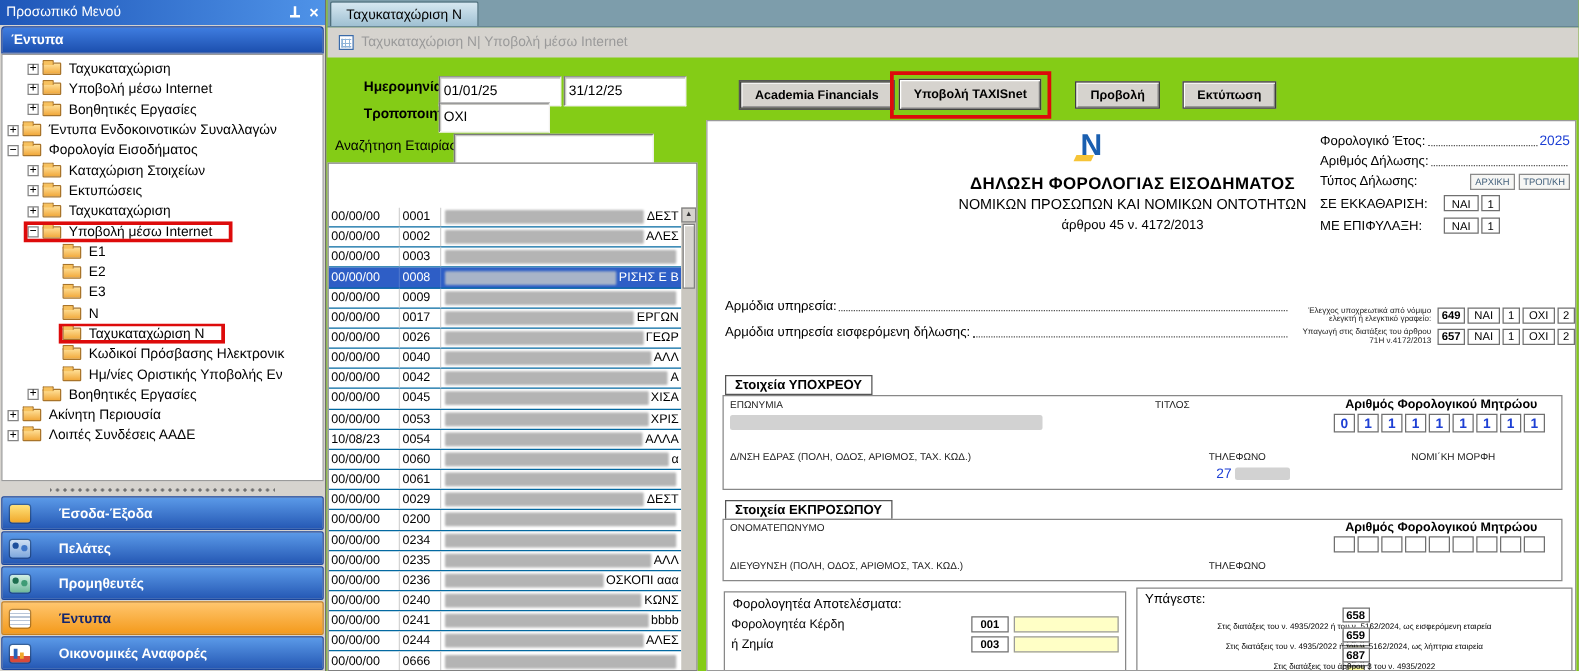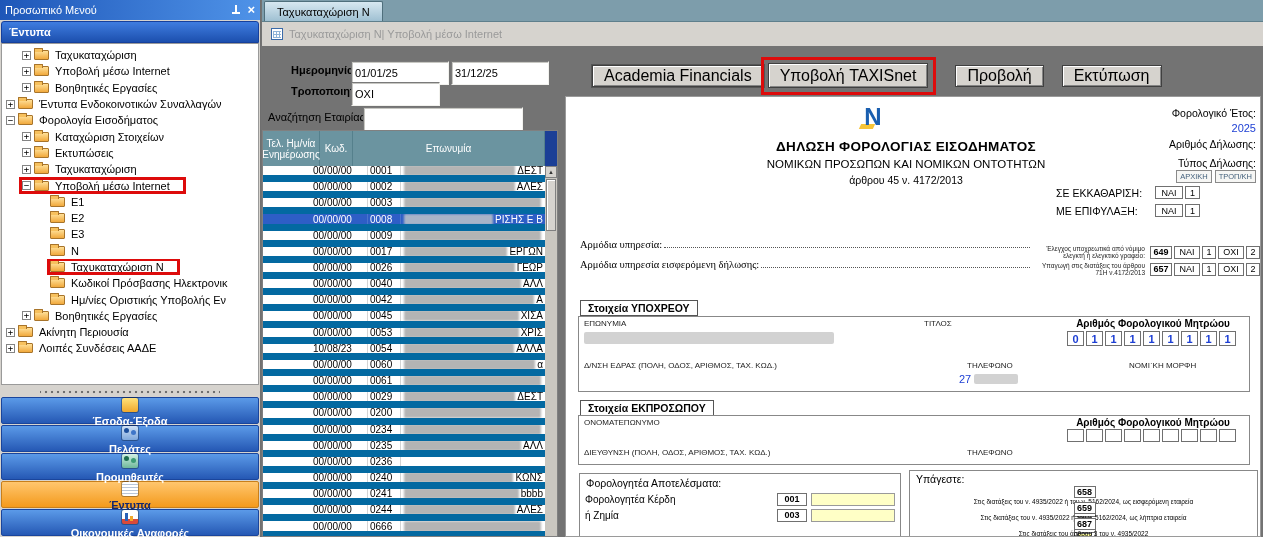--- a/index.html
+++ b/index.html
@@ -1,17 +1,17 @@
 <!DOCTYPE html>
 <html><head>
 <meta charset="utf-8">
 <style>
 *{box-sizing:border-box;margin:0;padding:0;}
 html,body{background:#9a9a9a;}
-.screen{position:relative;width:1263px;height:537px;background:#737373;overflow:hidden;
+.screen{position:relative;width:1263px;height:537px;background:#84cc16;overflow:hidden;
   font-family:"Liberation Sans","DejaVu Sans",sans-serif;font-size:11px;color:#000;}
 
 
 .sidebar{position:absolute;left:0;top:0;width:261px;height:537px;background:#d6d3ce;
   border-right:1px solid #6f6f6f;display:flex;flex-direction:column;}
 .sb-title{height:20px;flex:none;background:linear-gradient(90deg,#1e56b8,#4f93e8);color:#fff;
   display:flex;align-items:center;padding:0 5px;gap:6px;}
 .sb-title .t{flex:1;font-size:11px;}
 .pin{width:10px;height:11px;position:relative;}
 .pin::before{content:"";position:absolute;left:4px;top:0;width:2px;height:7px;background:#fff;}
@@ -31,21 +31,21 @@
 .fold::before{content:"";position:absolute;left:-1px;top:-3px;width:7px;height:3px;
   background:#f7c15e;border:1px solid #a8742a;border-bottom:0;border-radius:1px 1px 0 0;}
 .tlabel{padding:0 2px;font-size:11px;}
 .hlbox::after{content:"";position:absolute;top:-3px;bottom:-2px;left:-3px;right:-14px;
   border:3px solid #dd0b0b;pointer-events:none;z-index:5;}
 .splitter{height:12px;flex:none;background:radial-gradient(circle,#6f6f6f 1px,transparent 1.6px);
   background-size:6px 6px;background-repeat:repeat-x;background-position:center 4px;margin:0 40px;}
 .bm{flex:none;margin:0 1px;}
 .bm-item{height:27px;margin-bottom:1px;background:linear-gradient(#5b9ae8,#2558b4);
   border:1px solid #1a459c;border-radius:2px;color:#fff;font-weight:bold;display:flex;
-  align-items:center;padding:0 6px;gap:3px;flex-direction:column;}
+  align-items:center;padding:0 6px;gap:23px;}
 .bm-item.active{background:linear-gradient(#ffc66e,#f49a1c);border-color:#c87f1a;color:#13266e;}
 .bmi{width:16px;height:14px;flex:none;border-radius:2px;box-shadow:0 0 0 1px rgba(0,0,0,.3);position:relative;background:#fff;}
 .bmi.esoda{background:linear-gradient(#ffe27a,#f0a82c);}
 .bmi.pelates{background:linear-gradient(#cfe0f4,#7fa8dc);}
 .bmi.pelates::before{content:"";position:absolute;left:2px;top:2px;width:5px;height:5px;border-radius:50%;background:#1d4f9c;}
 .bmi.pelates::after{content:"";position:absolute;right:2px;top:4px;width:5px;height:5px;border-radius:50%;background:#3f76c8;}
 .bmi.promitheutes{background:linear-gradient(#d2f0e4,#6fb89a);}
 .bmi.promitheutes::before{content:"";position:absolute;left:2px;top:2px;width:5px;height:5px;border-radius:50%;background:#1d6e4f;}
 .bmi.promitheutes::after{content:"";position:absolute;right:2px;top:4px;width:5px;height:5px;border-radius:50%;background:#3f9c76;}
 .bmi.entypa{background:repeating-linear-gradient(0deg,#fff 0 2px,#b9c6d8 2px 3px);}
@@ -71,39 +71,39 @@
 .inset{position:absolute;background:#fff;border:1px solid;border-color:#7a7a7a #f2f2ee #f2f2ee #7a7a7a;
   box-shadow:inset 1px 1px 0 #c7c7c2;font-size:11px;padding:11px 3px;display:flex;align-items:center;}
 input.inset{outline:none;font-family:inherit;}
 .btnrow{position:absolute;left:330px;top:63px;display:flex;align-items:flex-start;}
 .btnwrap{position:relative;display:inline-block;}
 .btnwrap.b1{margin-left:4px;}
 .btnwrap.b2{margin-left:27px;}
 .btnwrap.b3{margin-left:18px;}
 .btn{height:22px;background:#d6d3ce;border:1px solid #404040;
   box-shadow:inset 1px 1px 0 #ffffff, inset -1px -1px 0 #848484;
-  font-size:16px;padding:0 11px;display:inline-flex;align-items:center;font-family:inherit;cursor:default;}
+  font-size:10px;padding:0 11px;display:inline-flex;align-items:center;font-family:inherit;cursor:default;font-weight:bold;}
 .btnwrap.b1 .btn{height:25px;margin-top:0;}
 .btnwrap.b2 .btn,.btnwrap.b3 .btn{margin-top:2px;}
 .btnwrap.b0 .btn{margin-top:2px;outline:1px solid #555;}
 .btn-hl::after{content:"";position:absolute;top:-6px;bottom:-7px;left:-7px;right:-8px;
   border:3px solid #dd0b0b;pointer-events:none;z-index:6;}
 
 
 .grid{position:absolute;left:0;top:130px;width:296px;height:407px;background:#fff;
   border:1px solid #808080;overflow:hidden;}
 .ghead{position:absolute;left:0;top:0;right:0;height:35px;background:#6b94a0;display:flex;color:#fff;}
 .gh{border-right:1px solid #55808c;font-size:10px;display:flex;align-items:center;
   justify-content:center;text-align:center;line-height:11px;padding:2px;}
 .gh.date{width:57px;flex:none;}
 .gh.kod{width:33px;flex:none;}
 .gh.name{flex:1;}
 .gnav{width:12px;flex:none;background:#1b3f96;}
 .gbody{position:absolute;left:0;top:35px;right:12px;bottom:0;overflow:hidden;}
-.grow{height:16.17px;display:flex;align-items:center;border-bottom:7px solid #0369a1;font-size:10px;padding-left:48px;}
+.grow{height:16.17px;display:flex;align-items:center;border-bottom:1px solid #0369a1;font-size:10px;}
 .gc{height:100%;display:flex;align-items:center;border-right:1px solid #d4d4d4;padding:0 2px;overflow:hidden;}
 .gc.gd{width:57px;flex:none;}
 .gc.gk{width:33px;flex:none;}
 .gc.gn{flex:1;border-right:none;}
 .censorbar{flex:1;height:11px;margin:0 2px 0 1px;background:#b4b4b4;filter:blur(1px);border-radius:1px;}
 .frag{white-space:nowrap;}
 .grow.sel{background:#2e5ec6;color:#fff;}
 .grow.sel .gc{border-right-color:#4a74cc;}
 .grow.sel .censorbar{background:#a8b4c8;}
 .gscroll{position:absolute;right:0;top:35px;width:12px;bottom:0;background:#cac7c0;}
@@ -129,47 +129,47 @@
 .nlogo{left:290px;top:6px;width:34px;height:28px;display:flex;align-items:center;justify-content:center;
   font-weight:bold;font-size:24px;color:#1a5fb0;}
 .nlogo::before{content:"";position:absolute;left:4px;bottom:2px;width:14px;height:5px;
   background:#f6c437;transform:skewX(-25deg);}
 .nlogo span{position:relative;}
 .ftitle{left:120px;top:42px;width:440px;text-align:center;}
 .ftitle .t1{font-size:13.5px;font-weight:bold;letter-spacing:.3px;}
 .ftitle .t2{font-size:11.5px;margin-top:4px;}
 .ftitle .t3{font-size:10.5px;margin-top:4px;}
 .finfo{left:490px;top:10px;width:200px;}
-.fi-row{display:flex;align-items:flex-end;margin-bottom:4px;font-size:10.5px;flex-direction:column;}
+.fi-row{display:flex;align-items:flex-end;margin-bottom:4px;font-size:10.5px;}
 .dots{flex:1;border-bottom:1px dotted #555;margin:0 2px 2px 2px;height:8px;}
 .blueval{color:#1d3fd4;font-size:11px;}
 .typebox{font-size:7.5px;border:1px solid #8a8a8a;padding:1px 3px;color:#44617c;background:#f6f6f4;margin-left:3px;}
 .flagrow{display:flex;align-items:center;margin-top:5px;font-size:10.5px;}
 .flagrow .sp{flex:1;}
 .cellb{border:1px solid #707070;display:inline-flex;align-items:center;justify-content:center;
   height:13px;font-size:9px;background:#fff;margin-left:2px;}
 .w28{width:28px;} .w15{width:15px;} .w26{width:26px;} .w14{width:14px;} .w22{width:22px;}
 .flag-gap{width:56px;flex:none;}
 .svc{left:14px;top:142px;width:452px;}
-.svc-row{display:flex;align-items:flex-end;margin-bottom:9px;font-size:10.5px;font-family:Liberation Serif, serif;}
+.svc-row{display:flex;align-items:flex-end;margin-bottom:9px;font-size:10.5px;}
 .audit{left:468px;top:148px;width:226px;}
 .audrow{display:flex;align-items:center;margin-bottom:3px;}
 .audtext{flex:1;font-size:6.5px;line-height:7px;text-align:right;color:#222;padding-right:3px;}
 .audrow .code{font-weight:bold;}
 .sechead{position:absolute;display:inline-flex;padding:1px 7px;border:1px solid #555;background:#fff;
   font-weight:bold;font-size:10.5px;}
 .secbox{position:absolute;border:1px solid #888;background:#fff;}
 .flab{position:absolute;font-size:8px;color:#222;white-space:nowrap;}
 .afmlab{position:absolute;font-weight:bold;font-size:10px;text-align:center;}
 .afmrow{position:absolute;display:flex;gap:2px;}
 .afmbox{width:17px;height:15px;border:1px solid #707070;display:flex;align-items:center;
   justify-content:center;font-size:11px;font-weight:bold;color:#1d3fd4;background:#fff;}
 .afmrow.empty .afmbox{height:13px;}
 .censorblk{background:#d2d2d2;border-radius:2px;filter:blur(.6px);}
-.phoneval{position:absolute;display:flex;align-items:center;gap:3px;font-size:10px;}
+.phoneval{position:absolute;display:flex;align-items:center;gap:3px;font-size:10px;margin-left:14px;}
 .resbox{left:13px;top:376px;width:322px;height:64px;}
 .reshead{position:absolute;left:6px;top:3px;font-size:10.5px;}
 .resrows{position:absolute;left:5px;top:17px;right:5px;}
 .resrow{display:flex;align-items:center;height:16px;}
 .reslab{width:190px;font-size:10px;}
 .rescode{width:30px;font-weight:bold;}
 .yfield{flex:1;height:13px;margin-left:4px;background:#ffffc6;border:1px solid #9a9a9a;}
 .subbox{left:343px;top:373px;width:349px;height:67px;overflow:hidden;}
 .subhead{position:absolute;left:6px;top:2px;font-size:10.5px;}
 .subrows{position:absolute;left:3px;top:15px;right:3px;}
@@ -371,26 +371,20 @@
     <span class="ctl-label plain" style="left:6px;top:111px;">Αναζήτηση Εταιρίας</span>
     <input class="inset" style="left: 101px; top: 107px; width: 160px; height: 18px;" value="">
     <div class="btnrow">
         <span class="btnwrap b0"><button class="btn">Academia Financials</button></span>
         <span class="btnwrap b1 btn-hl"><button class="btn">Υποβολή TAXISnet</button></span>
         <span class="btnwrap b2"><button class="btn">Προβολή</button></span>
         <span class="btnwrap b3"><button class="btn">Εκτύπωση</button></span>
       </div>
 
     <div class="grid">
-      <div class="ghead">
-        <span class="gh date">Τελ. Ημ/νία Ενημέρωσης</span>
-        <span class="gh kod">Κωδ.</span>
-        <span class="gh name">Επωνυμία</span>
-        <span class="gnav"></span>
-      </div>
       <div class="gbody">
           <div class="grow">
             <span class="gc gd">00/00/00</span>
             <span class="gc gk">0001</span>
             <span class="gc gn">
               <span class="censorbar"></span>
               <span class="frag">ΔΕΣΤ</span>
             </span>
           </div>
           <div class="grow">
@@ -525,20 +519,24 @@
             <span class="gc gd">00/00/00</span>
             <span class="gc gk">0235</span>
             <span class="gc gn">
               <span class="censorbar"></span>
               <span class="frag">ΑΛΛ</span>
             </span>
           </div>
           <div class="grow">
             <span class="gc gd">00/00/00</span>
             <span class="gc gk">0236</span>
+            <span class="gc gn">
+              <span class="censorbar"></span>
+              <span class="frag">ΟΣΚΟΠΙ ααα</span>
+            </span>
           </div>
           <div class="grow">
             <span class="gc gd">00/00/00</span>
             <span class="gc gk">0240</span>
             <span class="gc gn">
               <span class="censorbar"></span>
               <span class="frag">ΚΩΝΣ</span>
             </span>
           </div>
           <div class="grow">

